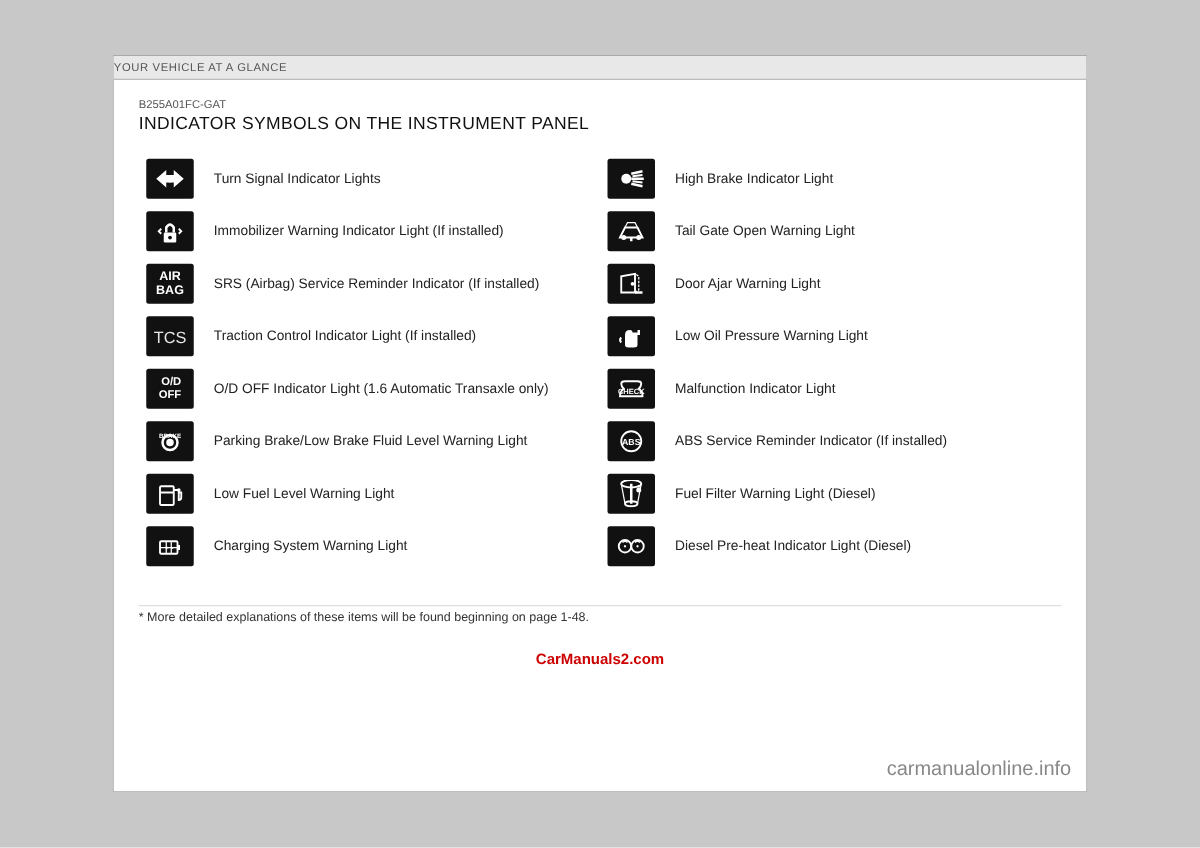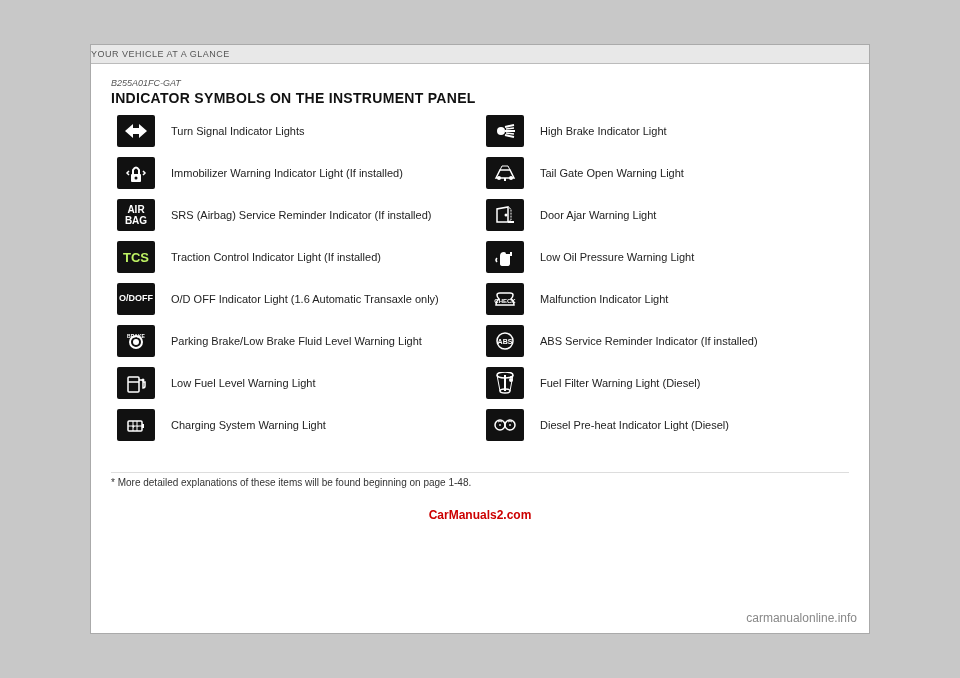--- a/index.html
+++ b/index.html
@@ -28,27 +28,26 @@
       color: #555;
       letter-spacing: 0.5px;
     }
     .content {
       padding: 14px 20px 10px 20px;
     }
     .doc-id {
       font-size: 9px;
       color: #555;
       margin-bottom: 2px;
-      font-style: italic;
     }
     .main-title {
       font-size: 14px;
-      font-weight: bold;
+      font-weight: normal;
       color: #111;
-      margin-bottom: 4px;
+      margin-bottom: 16px;
       letter-spacing: 0.3px;
     }
     .indicators-grid {
       display: grid;
       grid-template-columns: 1fr 1fr;
       gap: 0;
       margin-bottom: 10px;
     }
     .indicator-item {
       display: flex;
@@ -91,39 +90,39 @@
       text-align: center;
       font-size: 12px;
       color: #c00;
       font-weight: bold;
       margin-top: 20px;
     }
     .bottom-text {
       position: absolute;
       bottom: 8px;
       right: 12px;
-      font-size: 12px;
+      font-size: 16px;
       color: #888;
     }
     .icon-airbag {
       display: flex;
       flex-direction: column;
       align-items: center;
       justify-content: space-between;
       font-size: 9px;
       font-weight: bold;
       line-height: 1.1;
     }
     .icon-tcs {
       font-size: 12px;
       font-weight: bold;
     }
     .icon-od {
       display: flex;
-      flex-direction: row;
+      flex-direction: column;
       align-items: flex-end;
       justify-content: center;
       font-size: 8px;
       font-weight: bold;
       line-height: 1.1;
     }
   </style>
 </head>
 <body>
 
@@ -167,21 +166,21 @@
             <div class="icon-airbag">
               <span style="font-size:10px;font-weight:bold;color:#fff;">AIR</span>
               <span style="font-size:10px;font-weight:bold;color:#fff;">BAG</span>
             </div>
           </div>
           <span class="item-text">SRS (Airbag) Service Reminder Indicator (If installed)</span>
         </div>
 
         <div class="indicator-item">
           <div class="icon-box">
-            <div class="icon-tcs" style="color:#bef264;font-weight:bold;font-size:13px;">TCS</div>
+            <div class="icon-tcs" style="color:#e5e5e5;font-weight:normal;font-size:13px;">TCS</div>
           </div>
           <span class="item-text">Traction Control Indicator Light (If installed)</span>
         </div>
 
         <div class="indicator-item">
           <div class="icon-box">
             <div class="icon-od" style="color:#fff;">
               <span style="font-size:9px;font-weight:bold;">O/D</span>
               <span style="font-size:9px;font-weight:bold;">OFF</span>
             </div>

